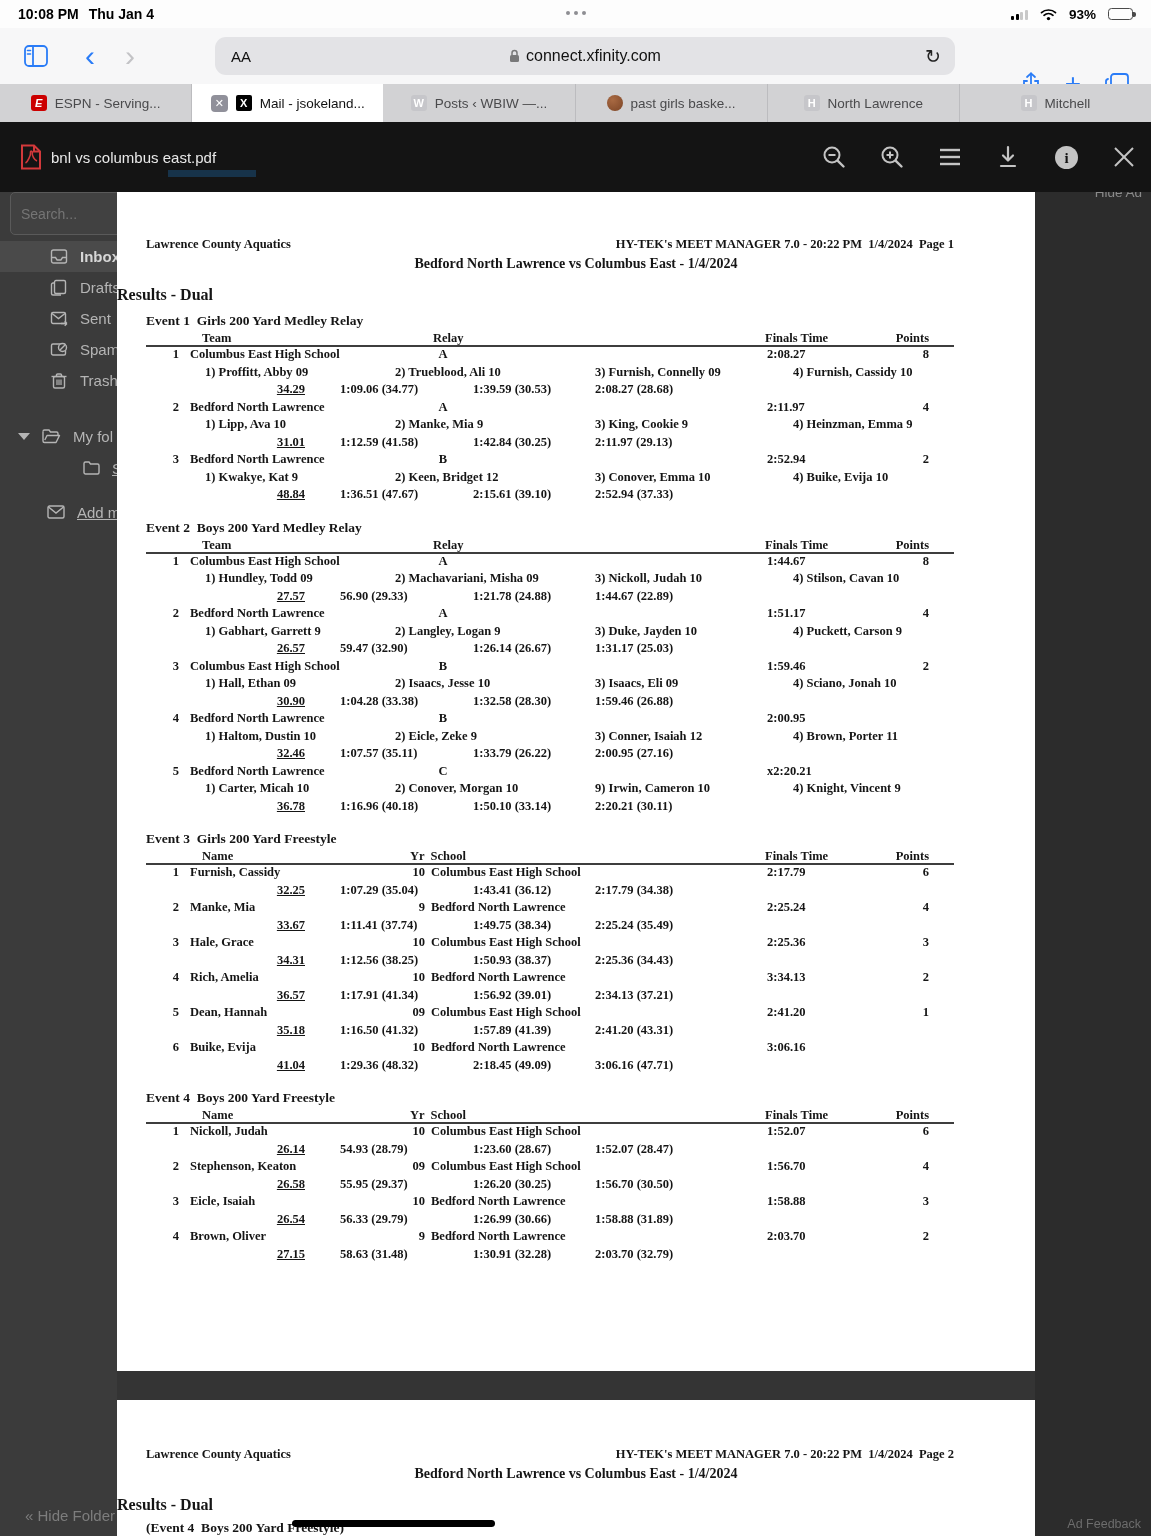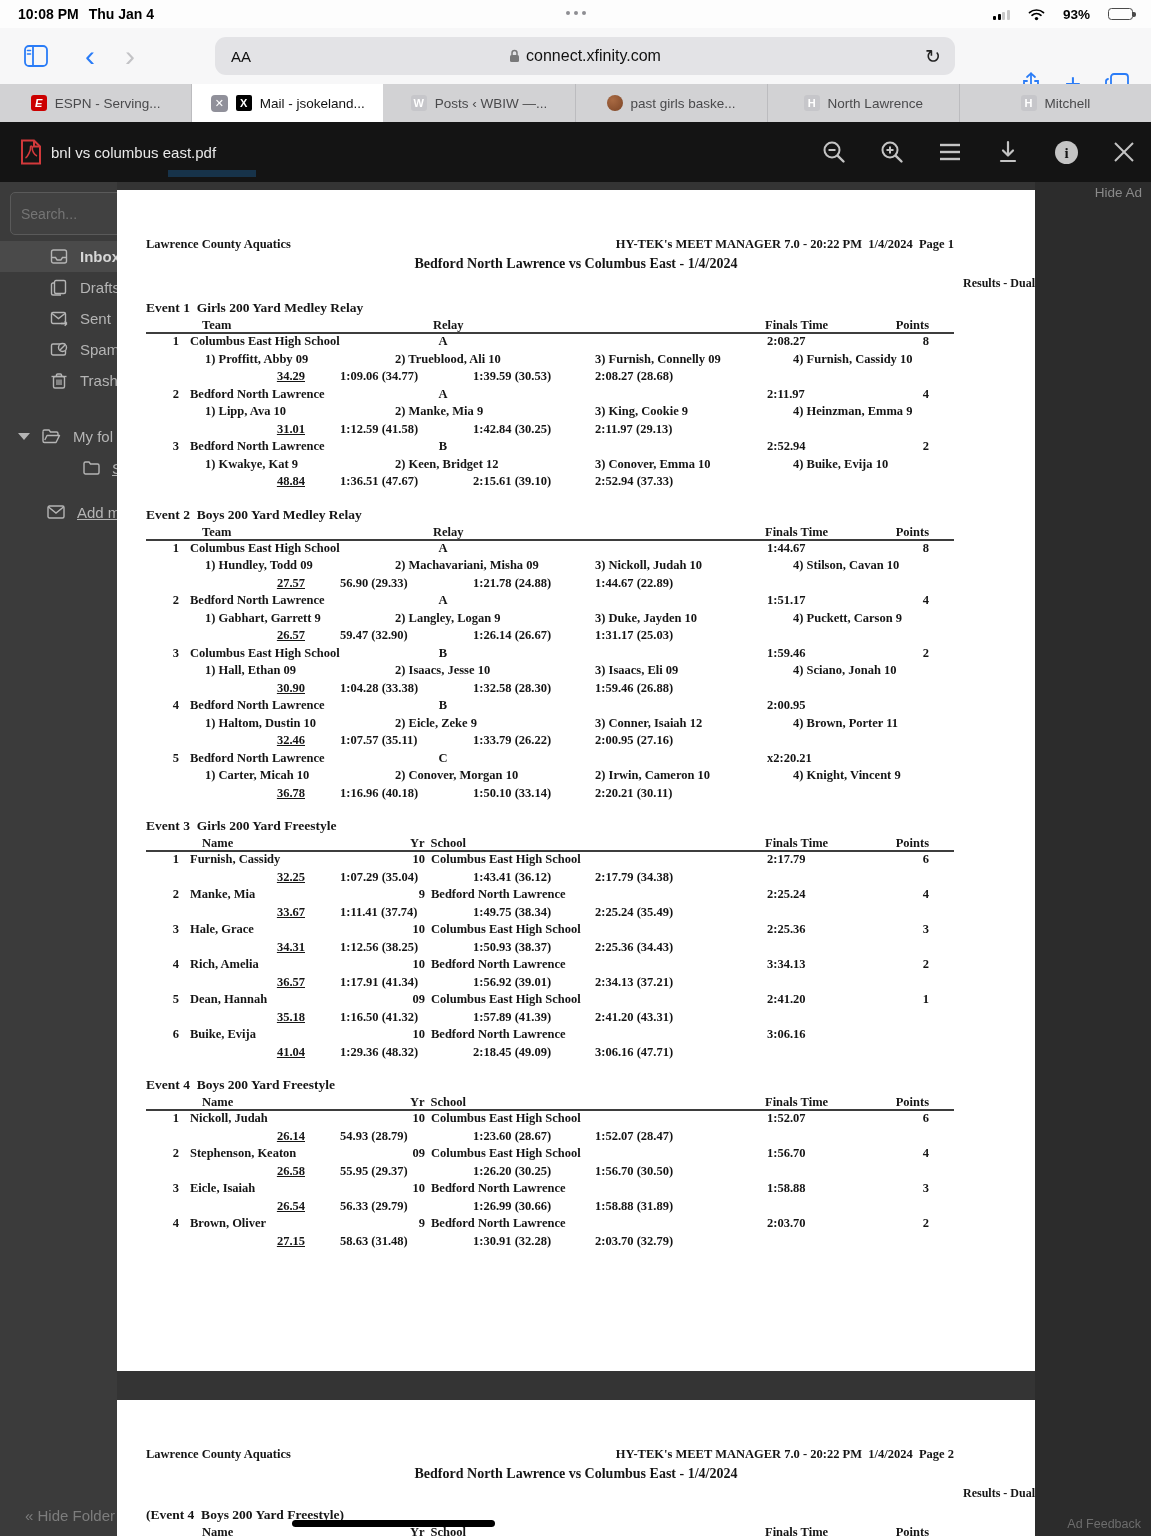--- a/index.html
+++ b/index.html
@@ -7,21 +7,21 @@
   body { font-family:"Liberation Sans", sans-serif; }
   .screen { position:relative; width:1151px; height:1536px; background:#333; }
 
   
   .status-bar { position:absolute; top:0; left:0; width:100%; height:28px; background:#fdfdfd;
     display:flex; align-items:center; justify-content:space-between; padding:0 18px; }
   .sb-left { font-size:14px; font-weight:700; color:#000; display:flex; gap:10px; }
   .sb-date { font-weight:600; }
   .sb-center { position:absolute; left:50%; top:11px; transform:translateX(-50%); display:flex; gap:4px; }
   .sb-center i { width:4px; height:4px; border-radius:50%; background:#8e8e93; }
-  .sb-right { display:flex; align-items:center; gap:18px; }
+  .sb-right { display:flex; align-items:center; gap:12px; }
   .cell-bars { display:flex; align-items:flex-end; gap:1.5px; height:11px; }
   .cell-bars i { width:3px; border-radius:1px; background:#c8c8c8; }
   .cell-bars i.on { background:#000; }
   .batt-pct { font-size:13.5px; font-weight:600; color:#000; }
   .battery { position:relative; width:25px; height:12px; border:1px solid #4a4a4a; border-radius:3.5px; padding:1.5px; }
   .battery .fill { height:100%; background:#000; border-radius:1.5px; }
   .battery .nub { position:absolute; right:-3.5px; top:3px; width:2.5px; height:5px; background:#4a4a4a; border-radius:0 2px 2px 0; }
 
   
   .browser-toolbar { position:absolute; top:28px; left:0; width:100%; height:56px; background:#f7f7f8;
@@ -50,21 +50,21 @@
   .tab-close { width:17px; height:17px; border-radius:4px; background:#90909a; color:#fff; font-size:11px;
     display:flex; align-items:center; justify-content:center; flex:none; }
   .fav { width:16px; height:16px; border-radius:3px; display:flex; align-items:center; justify-content:center;
     font-size:11px; font-weight:700; color:#fff; flex:none; }
   .fav.espn { background:#cc0000; font-style:italic; }
   .fav.xlogo { background:#000; border-radius:2px; }
   .fav.wicon, .fav.hicon { background:#c6c6ca; }
   .fav.ball { background:radial-gradient(circle at 35% 30%, #a96a43, #7c4526); border-radius:50%; }
 
   
-  .pdf-toolbar { position:absolute; top:122px; left:0; width:100%; height:60px; background:#141414;
+  .pdf-toolbar { position:absolute; top:122px; left:0; width:100%; height:70px; background:#141414;
     display:flex; align-items:center; z-index:4; }
   .pdf-file { display:flex; align-items:center; gap:9px; margin-left:20px; }
   .pdf-name { color:#e9e9e9; font-size:15px; }
   .pdf-actions { position:absolute; right:0; display:flex; align-items:center; gap:32px; padding-right:14px; }
   .pt-icon { color:#c4c4c4; display:flex; align-items:center; justify-content:center; width:26px; height:26px; }
   .sign-out { position:absolute; top:156px; left:963px; color:#5d5d5d; font-size:14px; z-index:3; }
   .navy-strip { position:absolute; top:170px; left:168px; width:88px; height:7px; background:#17334a; z-index:5; }
 
   
   .content { position:absolute; top:176px; left:0; right:0; bottom:0; background:#343434; overflow:hidden; }
@@ -98,21 +98,21 @@
   .pdf-area { position:absolute; left:117px; top:0; width:918px; bottom:0; }
   .pdf-page { position:absolute; left:0; width:918px; background:#fff; overflow:hidden;
     font-family:"Liberation Serif", serif; font-weight:700; color:#151515; }
   .page1 { top:14px; height:1181px; }
   .page2 { top:1224px; bottom:0; }
   .page-head { padding-top:47px; }
   .org-row { position:relative; height:17px; font-size:12.5px; }
   .org { position:absolute; left:29px; }
   .meta { position:absolute; right:81px; white-space:pre; }
   .pg-title { text-align:center; font-size:14px; margin-top:2px; }
-  .pg-sub { text-align:right; font-size:12px; margin-top:4px; }
+  .pg-sub { text-align:left; font-size:16px; margin-top:14px; }
   .events { margin-top:1px; }
   .event-section { margin-top:15px; }
   .event-section:first-child { margin-top:9px; }
   .event-title { font-size:13.5px; margin-left:29px; height:18px; white-space:pre; }
   .prow { position:relative; height:17.5px; font-size:12.5px; white-space:nowrap; }
   .prow span { position:absolute; top:0; }
   .header-row { height:16px; }
   .hline { position:absolute; left:29px; right:81px; bottom:0; height:2px; background:#3d3d3d; }
   .c-place { left:0; width:62px; text-align:right; }
   .c-name { left:73px; }
@@ -522,21 +522,21 @@
               <div class="prow">
                 <span class="c-place">5</span>
                 <span class="c-name">Bedford North Lawrence</span>
                 <span class="c-relay">C</span>
                 <span class="c-finals">x2:20.21</span>
                 <span class="c-points"></span>
               </div>
               <div class="prow">
                 <span class="c-sw0">1) Carter, Micah 10</span>
                 <span class="c-sw1">2) Conover, Morgan 10</span>
-                <span class="c-sw2">2) Irwin, Cameron 10</span>
+                <span class="c-sw2">9) Irwin, Cameron 10</span>
                 <span class="c-sw3">4) Knight, Vincent 9</span>
               </div>
               <div class="prow">
                 <span class="c-sp0">36.78</span>
                 <span class="c-sp1">1:16.96 (40.18)</span>
                 <span class="c-sp2">1:50.10 (33.14)</span>
                 <span class="c-sp3">2:20.21 (30.11)</span>
               </div>
             </div>
             <div class="event-section">

